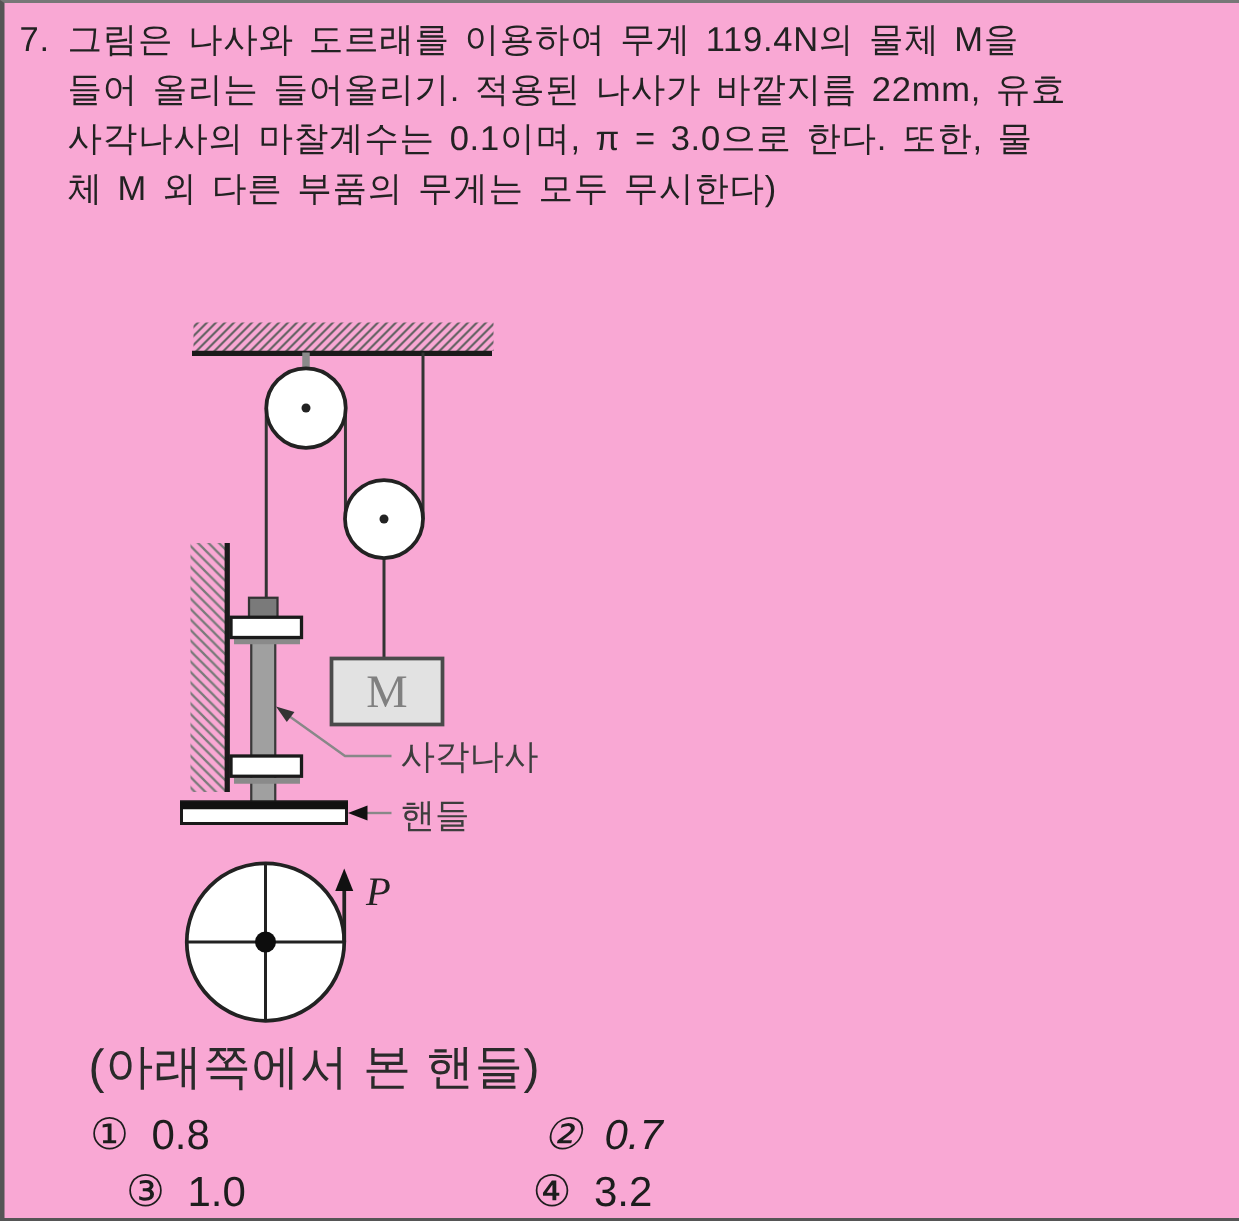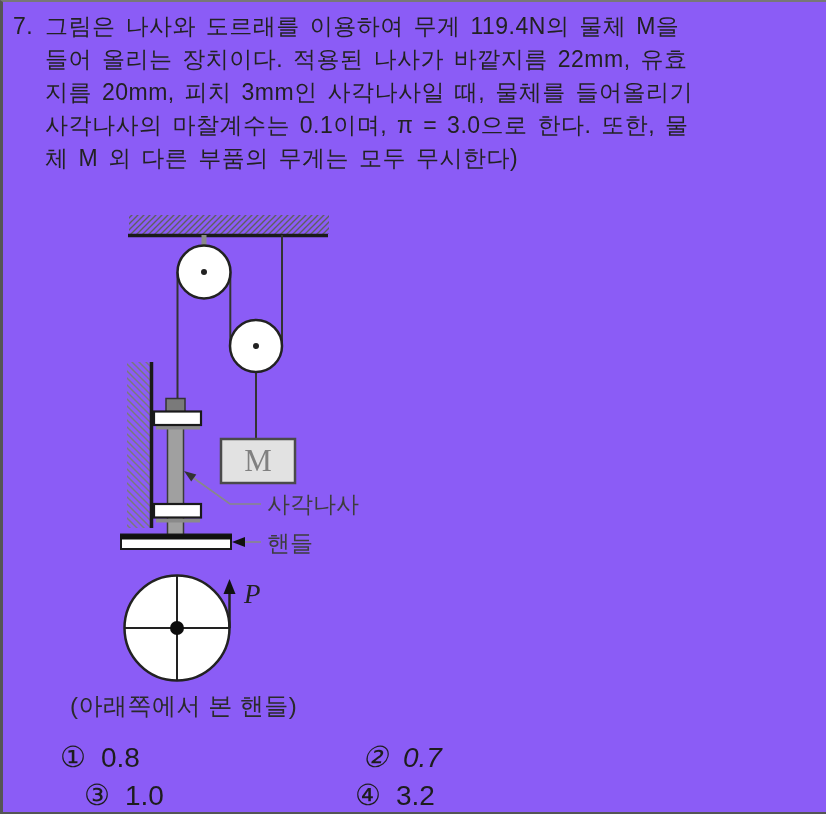--- a/index.html
+++ b/index.html
@@ -1,63 +1,62 @@
 <!DOCTYPE html>
 <html><head>
 <meta charset="utf-8">
 <style>
   html,body{margin:0;padding:0;background:#fff;}
   .page{
     position:relative;
     width:826px;height:814px;
     box-sizing:border-box;
-    background:#8b5cf6;
+    background:#f9a8d4;
     border-top:2px solid #777;
     border-left:3px solid #555;
     border-bottom:2px solid #555;
     overflow:hidden;
     font-family:"Liberation Sans", sans-serif;
     color:#222;
   }
   
   .question{
     position:absolute;left:10px;top:8px;width:800px;
     font-size:23px;line-height:33px;letter-spacing:.5px;word-spacing:3px;
     color:#222;
   }
   .qline{white-space:nowrap;height:33px;}
   .qline .qnum{display:inline-block;width:32px;}
   .qline.cont{padding-left:32px;}
   
   svg.diagram{position:absolute;left:0;top:0;width:826px;height:814px;}
   
   .caption{
-    position:absolute;left:67px;top:688px;
-    font-size:24px;letter-spacing:.5px;color:#2a2a2a;white-space:nowrap;
+    position:absolute;left:56px;top:688px;
+    font-size:32px;letter-spacing:.5px;color:#2a2a2a;white-space:nowrap;
   }
   
   .option{
     position:absolute;white-space:nowrap;
     font-size:28px;color:#1d1d1d;line-height:30px;
   }
   .option .marker{font-size:29px;margin-right:15px;color:#1d1d1d;}
   .opt1{left:57px;top:740px;}
   .opt2{left:359px;top:740px;font-style:italic;}
   .opt3{left:57px;top:778px;margin-left:24px;}
   .opt4{left:352px;top:778px;}
 </style>
 </head>
 <body>
 
 <div class="page">
 
   <div class="question">
     <div class="qline"><span class="qnum">7.</span><span>그림은 나사와 도르래를 이용하여 무게 119.4N의 물체 M을</span></div>
-    <div class="qline cont">들어 올리는 장치이다. 적용된 나사가 바깥지름 22mm, 유효</div>
-    <div class="qline cont">지름 20mm, 피치 3mm인 사각나사일 때, 물체를 들어올리기</div>
+    <div class="qline cont">들어 올리는 들어올리기. 적용된 나사가 바깥지름 22mm, 유효</div>
     <div class="qline cont">사각나사의 마찰계수는 0.1이며, π = 3.0으로 한다. 또한, 물</div>
     <div class="qline cont">체 M 외 다른 부품의 무게는 모두 무시한다)</div>
   </div>
 
   <svg class="diagram" viewBox="0 0 826 814">
     <defs>
       <pattern id="hatchCeil" width="6" height="6" patternUnits="userSpaceOnUse">
         <path d="M0,6 L6,0 M-1.5,1.5 L1.5,-1.5 M4.5,7.5 L7.5,4.5" stroke="#5f5f5f" stroke-width="1.4" fill="none"></path>
       </pattern>
       <pattern id="hatchWall" width="7" height="7" patternUnits="userSpaceOnUse">

